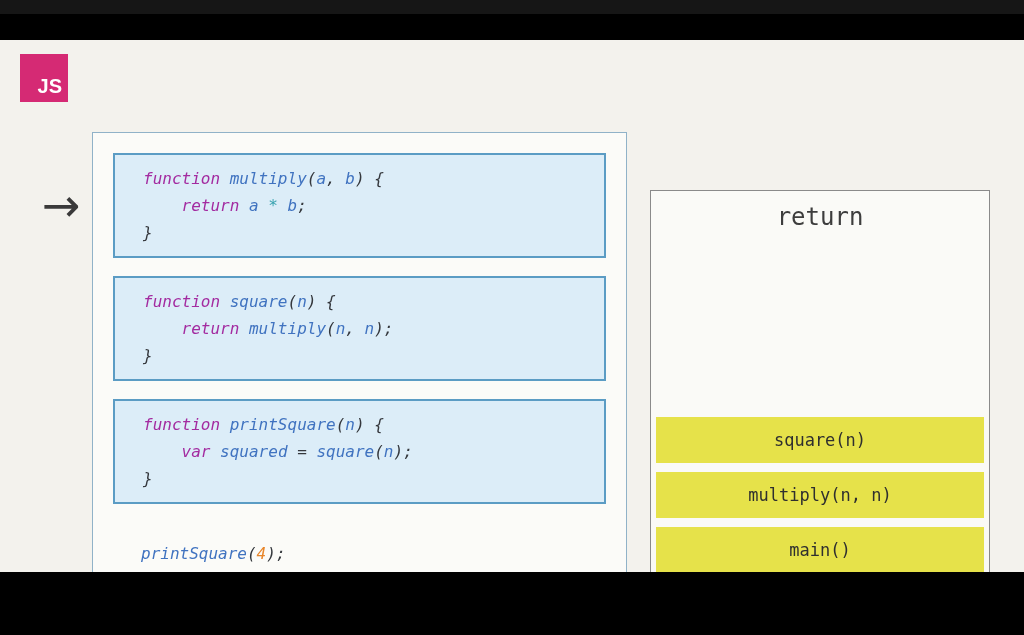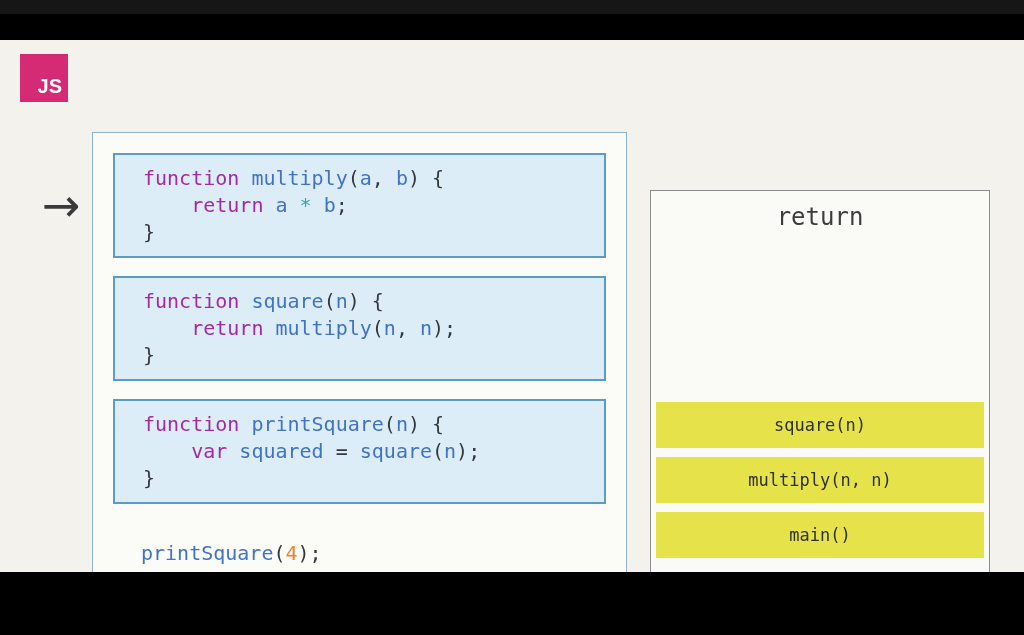--- a/index.html
+++ b/index.html
@@ -46,22 +46,23 @@
   .code-block {
     box-sizing:border-box;
     background:var(--code_bg, #dcedf8);
     border:2px solid var(--code_border, #5b9cc4);
     padding:10px 8px 10px 28px;
     margin-bottom:18px;
   }
   .code-line {
     white-space:pre;
     font-family:"DejaVu Sans Mono", monospace;
-    font-size:20px; line-height:27px;
+    font-size:16px; line-height:27px;
     color:var(--pl, #35383d);
+    font-style:italic;
   }
   .footer-code { margin-top:36px; padding-left:28px; }
 
   .stack-panel {
     position:absolute; left:650px; top:150px; width:340px; height:398px;
     box-sizing:border-box; border:1px solid var(--stack_border, #8a8a8a);
     background:#fafaf7;
     display:flex; flex-direction:column;
   }
   .stack-label {
@@ -70,21 +71,21 @@
     font-size:24px; color:#3d3d3d;
   }
   .stack-spacer { flex:1; }
   .stack-frame {
     height:46px; margin:0 5px 9px 5px;
     background:var(--frame_yellow, #e6e24a);
     display:flex; align-items:center; justify-content:center;
     font-family:"DejaVu Sans Mono", monospace;
     font-size:17px; color:#2f2f2f;
   }
-  .stack-frame:last-child { margin-bottom:29px; }
+  .stack-frame:last-child { margin-bottom:14px; }
 </style>
 </head>
 <body>
 
 <div class="stage">
   <div class="bar-top">
     <div class="bar-top-strip"></div>
   </div>
 
   <div class="slide">

